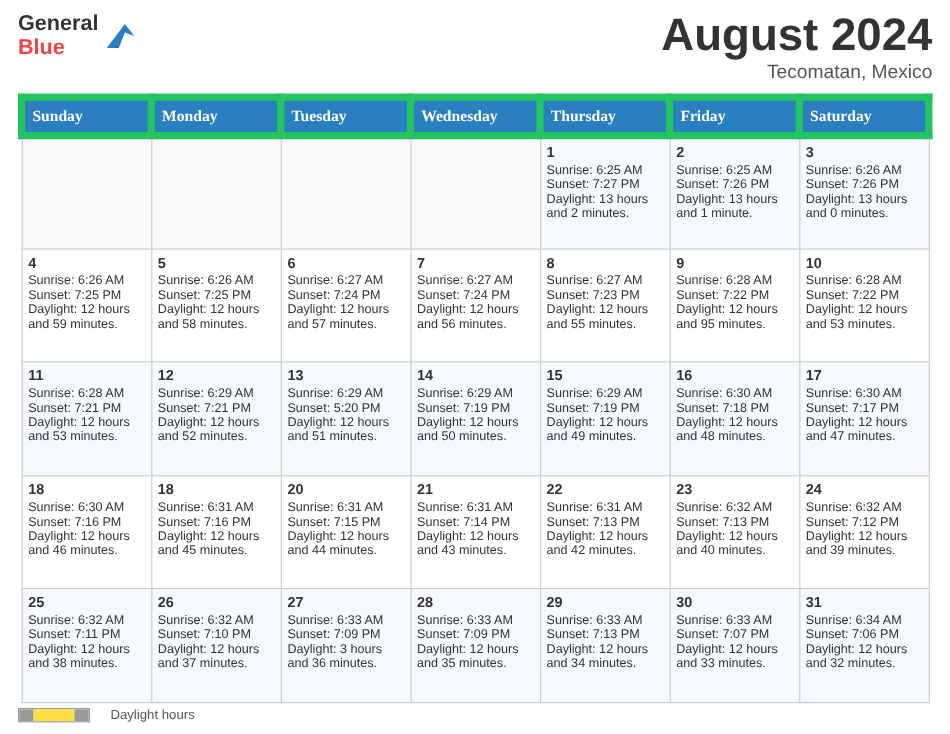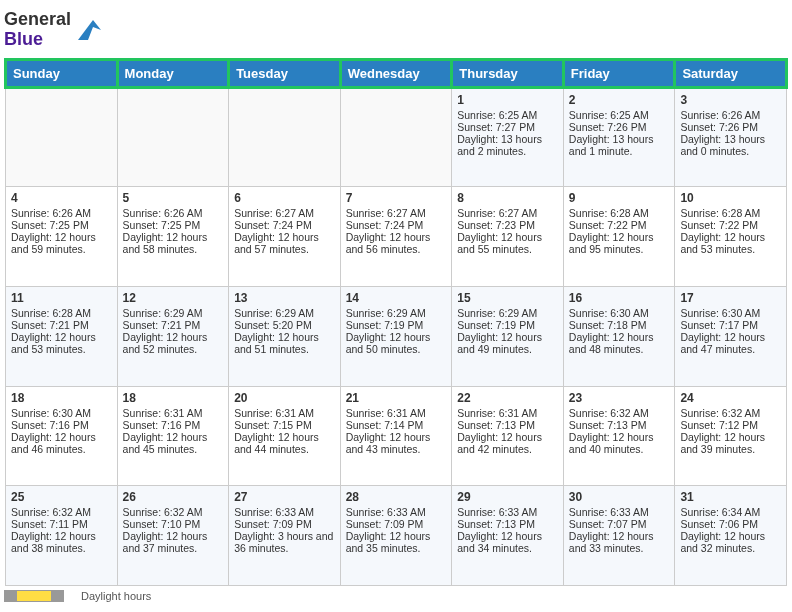--- a/index.html
+++ b/index.html
@@ -6,21 +6,21 @@
     body {
       width: 792px;
       height: 612px;
       font-family: Arial, sans-serif;
       background: #fff;
       overflow: hidden;
     }
     .page {
       width: 792px;
       height: 612px;
-      padding: 10px 4px;
+      padding: 10px 15px;
       display: flex;
       flex-direction: column;
     }
     .header {
       display: flex;
       justify-content: space-between;
       align-items: flex-start;
       margin-bottom: 8px;
     }
     .logo {
@@ -33,21 +33,21 @@
       line-height: 1.1;
     }
     .logo-general {
       font-size: 18px;
       font-weight: bold;
       color: #333;
     }
     .logo-blue {
       font-size: 18px;
       font-weight: bold;
-      color: #4c1d95;
+      color: #ef4444;
     }
     .logo-icon {
       width: 30px;
       height: 30px;
       margin-left: 2px;
     }
     .title-block {
       text-align: right;
     }
     .month-title {
@@ -65,21 +65,22 @@
       border-collapse: collapse;
       flex: 1;
     }
     .calendar-table th {
       background-color: #2a7fc1;
       color: #fff;
       font-size: 13px;
       font-weight: bold;
       text-align: left;
       padding: 5px 6px;
-      border: 3px solid #22c55e;
+      border: 6px solid #22c55e;
+      font-family: Liberation Serif, serif;
     }
     .calendar-table td {
       border: 1px solid #ccc;
       vertical-align: top;
       padding: 4px 5px;
       font-size: 10.5px;
       color: #333;
       width: calc(100% / 7);
       height: 80px;
       background: #fff;
@@ -137,20 +138,24 @@
 <div class="page">
   <div class="header">
     <div class="logo">
       <div class="logo-text">
         <span class="logo-general">General</span>
         <span class="logo-blue">Blue</span>
       </div>
       <svg class="logo-icon" viewBox="0 0 30 30">
         <polygon points="5,25 20,5 28,15 20,12 15,25" fill="#2a7fc1"></polygon>
       </svg>
+    </div>
+    <div class="title-block">
+      <div class="month-title">August 2024</div>
+      <div class="location-title">Tecomatan, Mexico</div>
     </div>
   </div>
 
   <table class="calendar-table">
     <thead>
       <tr>
         <th>Sunday</th>
         <th>Monday</th>
         <th>Tuesday</th>
         <th>Wednesday</th>

